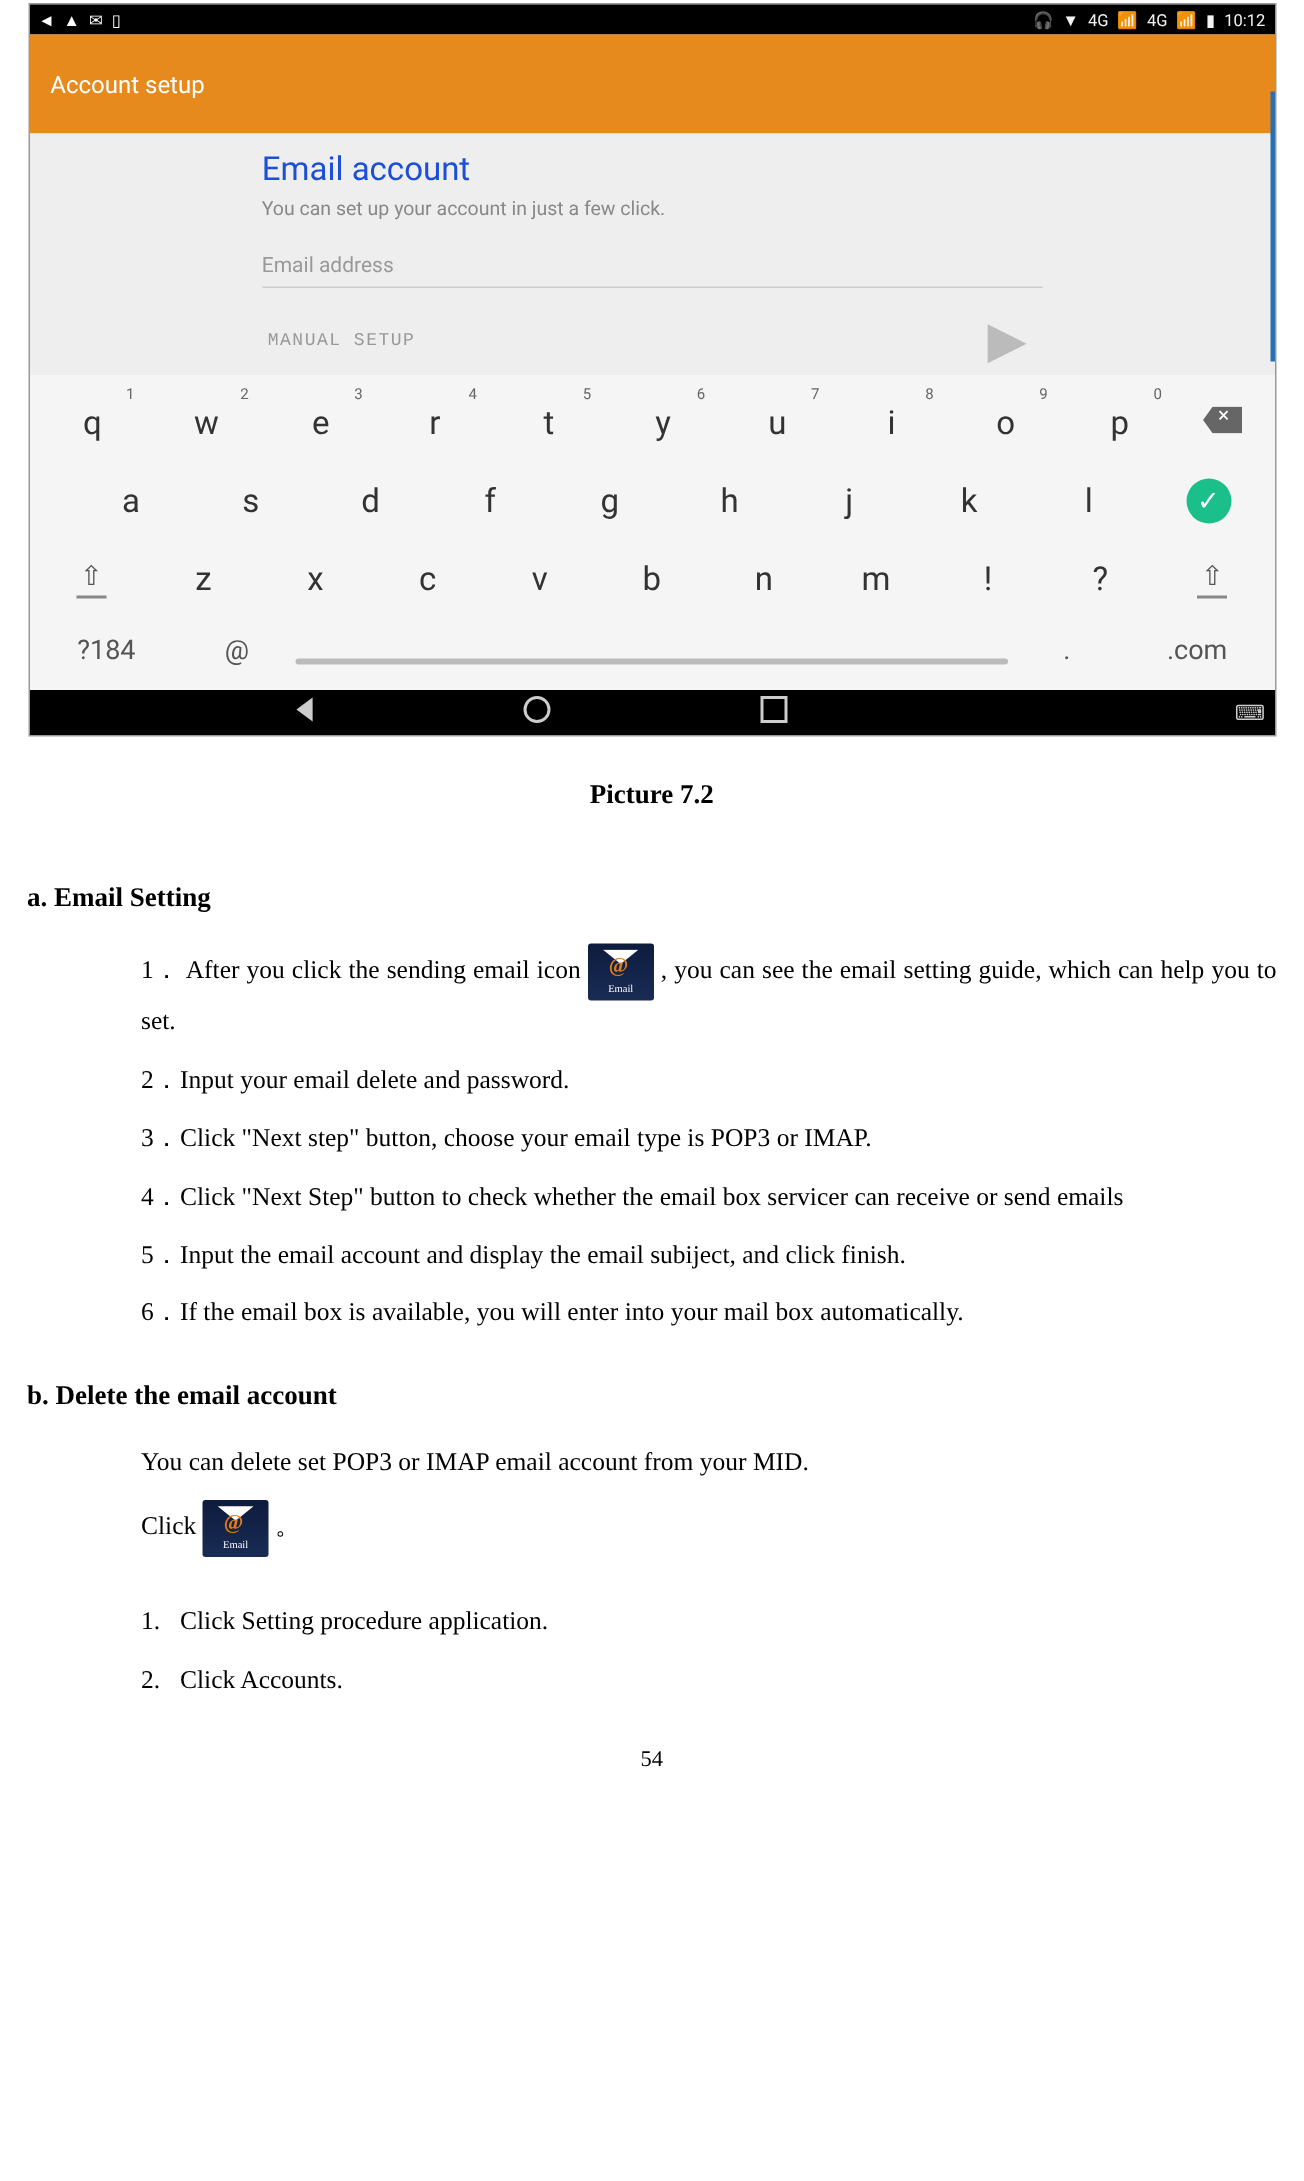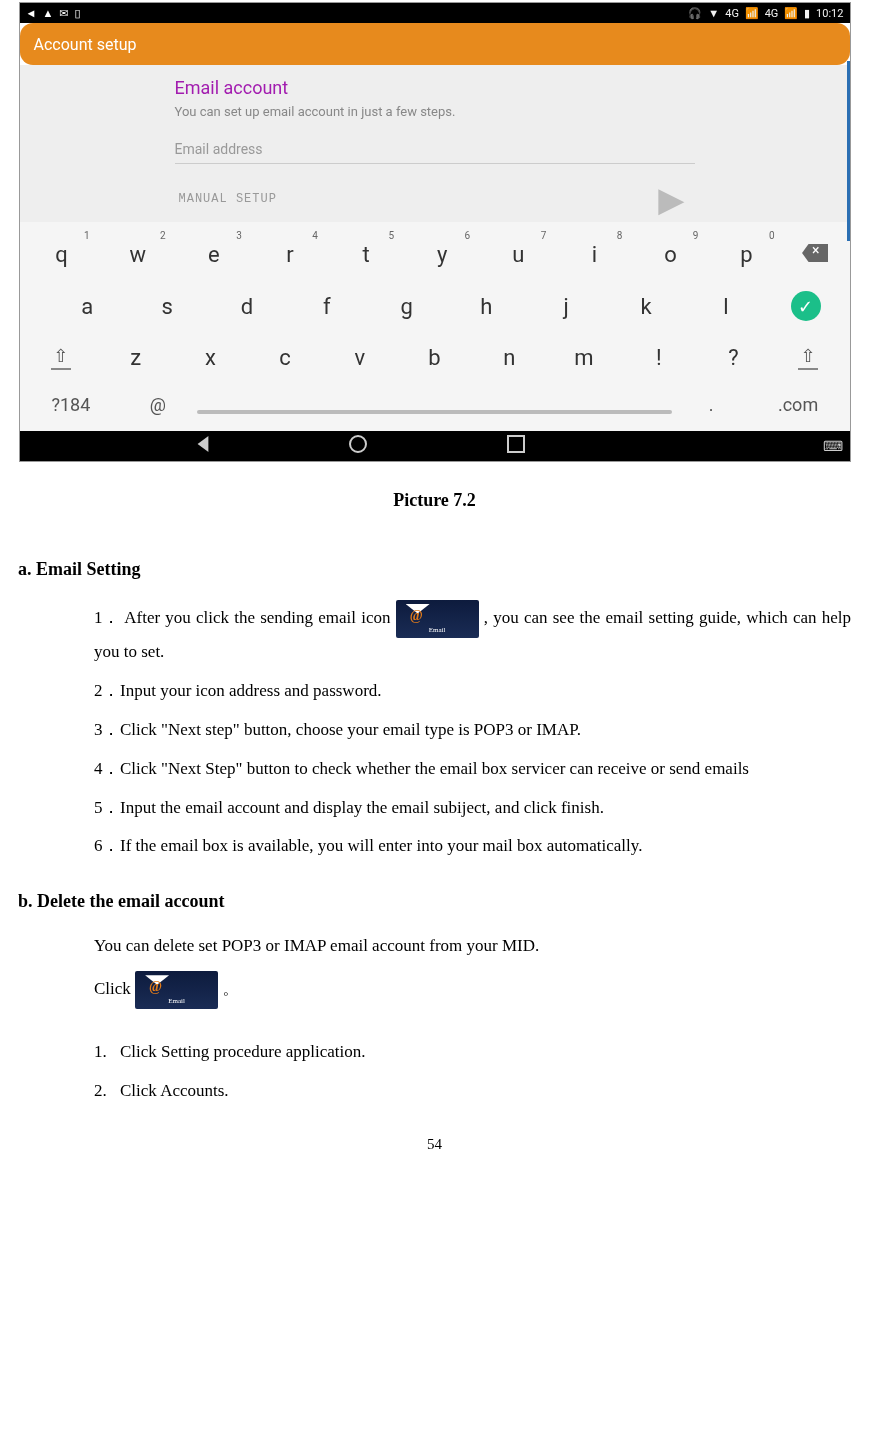--- a/index.html
+++ b/index.html
@@ -31,34 +31,33 @@
     justify-content: space-between;
   }
   .status-left, .status-right { display:flex; align-items:center; gap:6px; }
   .status-right span { opacity:.95; }
   .appbar {
     background: #e78a1d;
     color: #fff;
     height: 34px;
     display: flex;
     align-items: center;
-    padding: 4px 14px;
+    padding: 16px 14px;
     font-size: 16px;
     font-weight: 400;
-    border-radius: 13px;
   }
   .emailform {
     background: #eee;
     padding: 12px 0 6px;
   }
   .emailform-inner {
     width: 520px;
     margin: 0 auto;
   }
-  .ef-title { color:#a21caf; font-size:18px; margin-bottom:6px; }
+  .ef-title { color:#1d4ed8; font-size:22px; margin-bottom:6px; }
   .ef-sub { color:#888; font-size:13px; margin-bottom:16px; }
   .ef-field { color:#999; font-size:14px; padding:6px 0; border-bottom:1px solid #ccc; margin-bottom:18px; }
   .ef-row { display:flex; align-items:center; justify-content:flex-start; gap:40px; }
   .ef-manual { color:#999; font-size:12px; letter-spacing:1px; padding-left:4px;font-family:Liberation Mono, monospace; }
   .ef-go {
     margin-left:auto;
     color:#bbb;
     font-size:34px;
     line-height:1;
     padding-right:10px;
@@ -117,21 +116,21 @@
 
   
   .caption { text-align:center; font-weight:bold; margin:28px 0 48px; font-size:18px; }
   .sec { font-weight:bold; font-size:18px; margin:6px 0 20px; }
   .olist { margin:0 0 30px 76px; padding:0; }
   .olist li { margin:10px 0; font-size:17px; line-height:1.7; text-align:justify; }
   .olist li .num { display:inline-block; width:26px; }
   .para { margin:10px 0 10px 76px; font-size:17px; line-height:1.7; }
   .emailicon {
     display:inline-block;width:44px;height:38px;vertical-align:middle;
-    background:linear-gradient(#0d1b3d,#1a2c55);position:relative;border-radius:2px;padding-left:39px;
+    background:linear-gradient(#0d1b3d,#1a2c55);position:relative;border-radius:2px;
   }
   .emailicon::before{
     content:"";position:absolute;left:10px;top:4px;width:24px;height:16px;background:#fff;
     clip-path:polygon(0 0,100% 0,50% 60%);
   }
   .emailicon::after{
     content:"@";position:absolute;left:14px;top:4px;color:#e07a1a;font-size:14px;font-weight:bold;
   }
   .emailicon .lbl{
     position:absolute;bottom:1px;left:0;right:0;text-align:center;font-size:7px;color:#fff;
@@ -165,21 +164,21 @@
       </div>
     </div>
 
     <div class="appbar">
       <span>Account setup</span>
     </div>
 
     <div class="emailform">
       <div class="emailform-inner">
         <div class="ef-title">Email account</div>
-        <div class="ef-sub">You can set up email account in just a few steps.</div>
+        <div class="ef-sub">You can set up your account in just a few click.</div>
         <div class="ef-field">Email address</div>
         <div class="ef-row">
           <span class="ef-manual">MANUAL SETUP</span>
           <span class="ef-go">▶</span>
         </div>
       </div>
     </div>
 
     <div class="kbd">
       <div class="krow" id="krow1">
@@ -251,21 +250,21 @@
   <div class="caption">Picture 7.2</div>
 
   <div class="sec">a. Email Setting</div>
   <ol class="olist" style="list-style:none;">
     <li>
       <span class="num">1．</span>
       <span>After you click the sending email icon  </span>
       <span class="emailicon"><span class="lbl">Email</span></span>
       <span>, you can see the email setting guide, which can help you to set.</span>
     </li>
-    <li><span class="num">2．</span><span>Input your icon address and password.</span></li>
+    <li><span class="num">2．</span><span>Input your email delete and password.</span></li>
     <li><span class="num">3．</span><span>Click "Next step" button, choose your email type is POP3 or IMAP.</span></li>
     <li><span class="num">4．</span><span>Click "Next Step" button to check whether the email box servicer can receive or send emails</span></li>
     <li><span class="num">5．</span><span>Input the email account and display the email subiject, and click finish.</span></li>
     <li><span class="num">6．</span><span>If the email box is available, you will enter into your mail box automatically.</span></li>
   </ol>
 
   <div class="sec">b. Delete the email account</div>
   <div class="para">You can delete set POP3 or IMAP email account from your MID.</div>
   <div class="para">
     <span>Click</span>

